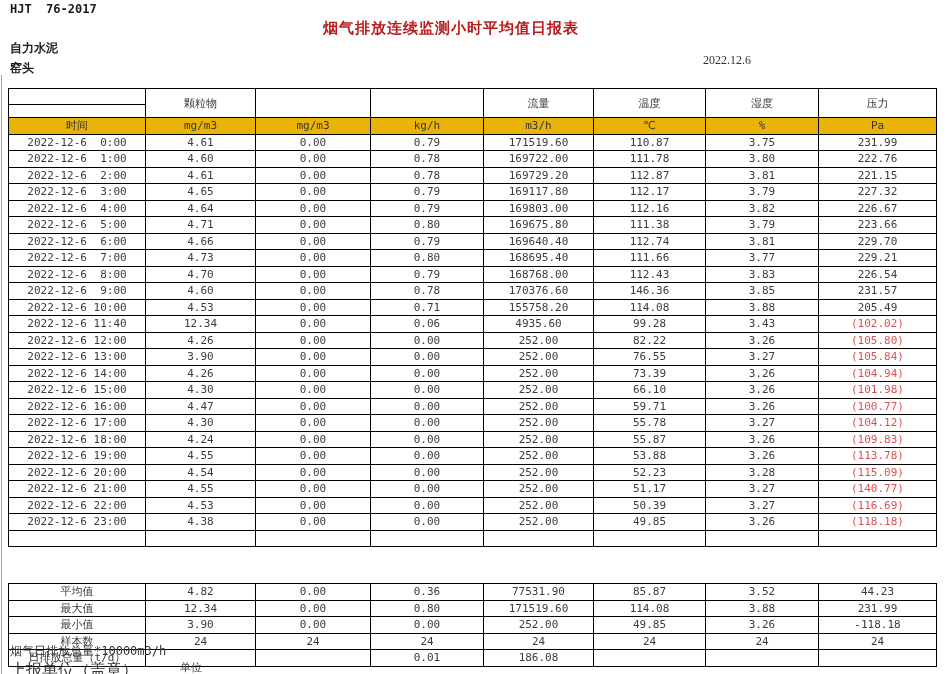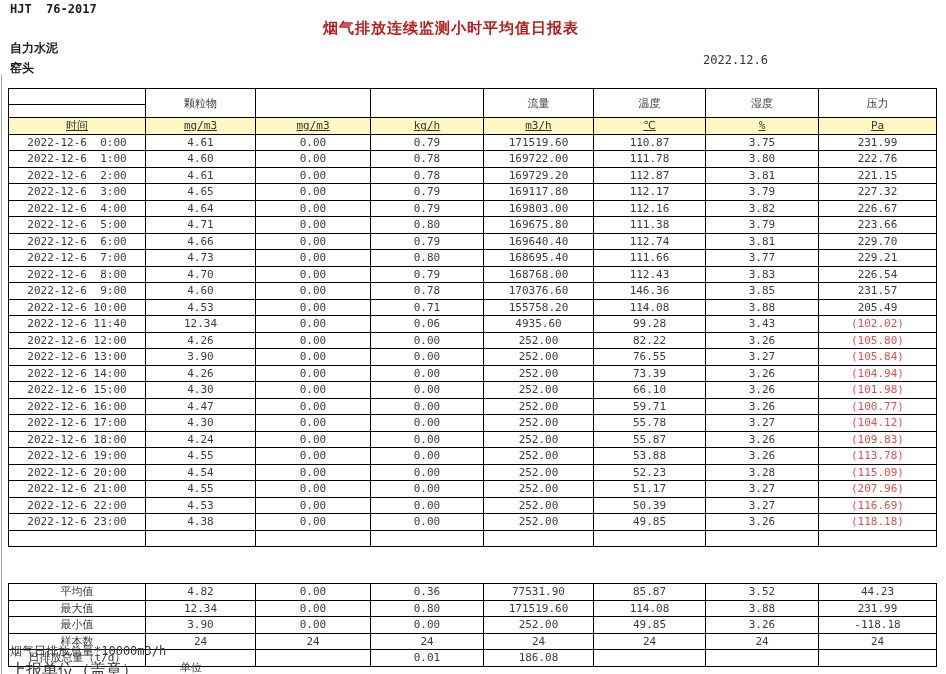--- a/index.html
+++ b/index.html
@@ -5,30 +5,30 @@
   html,body{margin:0;padding:0;}
   body{
     width:946px;height:674px;position:relative;background:#ffffff;
     font-family:"DejaVu Sans Mono","DejaVu Sans",monospace;
     color:#3b3b3b;overflow:hidden;
   }
   .doc-code{position:absolute;left:10px;top:2px;font-size:12px;font-weight:bold;color:#1a1a1a;white-space:pre;}
   .report-title{position:absolute;left:0;top:19px;width:902px;text-align:center;font-size:15px;font-weight:bold;color:#b91c1c;letter-spacing:1px;}
   .company{position:absolute;left:10px;top:40px;font-size:12px;font-weight:bold;color:#1a1a1a;}
   .location{position:absolute;left:10px;top:60px;font-size:12px;font-weight:bold;color:#1a1a1a;}
-  .report-date{position:absolute;left:703px;top:53px;font-size:12px;color:#333;}
+  .report-date{position:absolute;left:703px;top:53px;font-size:12px;color:#333;font-family:Liberation Serif, serif;}
   .edge-line{position:absolute;left:1px;top:75px;width:1px;height:599px;background:#a0a0a0;}
   table{border-collapse:collapse;table-layout:fixed;}
   .main-table{position:absolute;left:8px;top:88px;width:928px;}
   .summary-table{position:absolute;left:8px;top:583px;width:928px;}
   td{border:1px solid #000;font-size:11px;text-align:center;vertical-align:middle;
      white-space:pre;overflow:hidden;padding:0 2px;height:15.5px;color:#3b3b3b;}
   .group-row td{height:15px;}
   .sub-row td{height:12px;}
-  .unit-row td{background:#fef9c3;color:#333;text-decoration:underline;}
+  .unit-row td{background:#eab308;color:#333;}
   .neg{color:#e04f4f;}
   .footer-note{position:absolute;left:10px;top:643px;font-size:12px;color:#333;}
   .footer-line2{position:absolute;left:10px;top:660px;font-size:16px;color:#333;}
   .unit-label{position:absolute;left:180px;top:660px;font-size:11px;color:#333;}
 </style>
 </head>
 <body>
 
 <div class="doc-code">HJT  76-2017</div>
 <div class="report-title">烟气排放连续监测小时平均值日报表</div>
@@ -285,21 +285,21 @@
         <td class="neg">(115.09)</td>
       </tr>
       <tr>
         <td>2022-12-6 21:00</td>
         <td>4.55</td>
         <td>0.00</td>
         <td>0.00</td>
         <td>252.00</td>
         <td>51.17</td>
         <td>3.27</td>
-        <td class="neg">(207.96)</td>
+        <td class="neg">(140.77)</td>
       </tr>
       <tr>
         <td>2022-12-6 22:00</td>
         <td>4.53</td>
         <td>0.00</td>
         <td>0.00</td>
         <td>252.00</td>
         <td>50.39</td>
         <td>3.27</td>
         <td class="neg">(116.69)</td>

